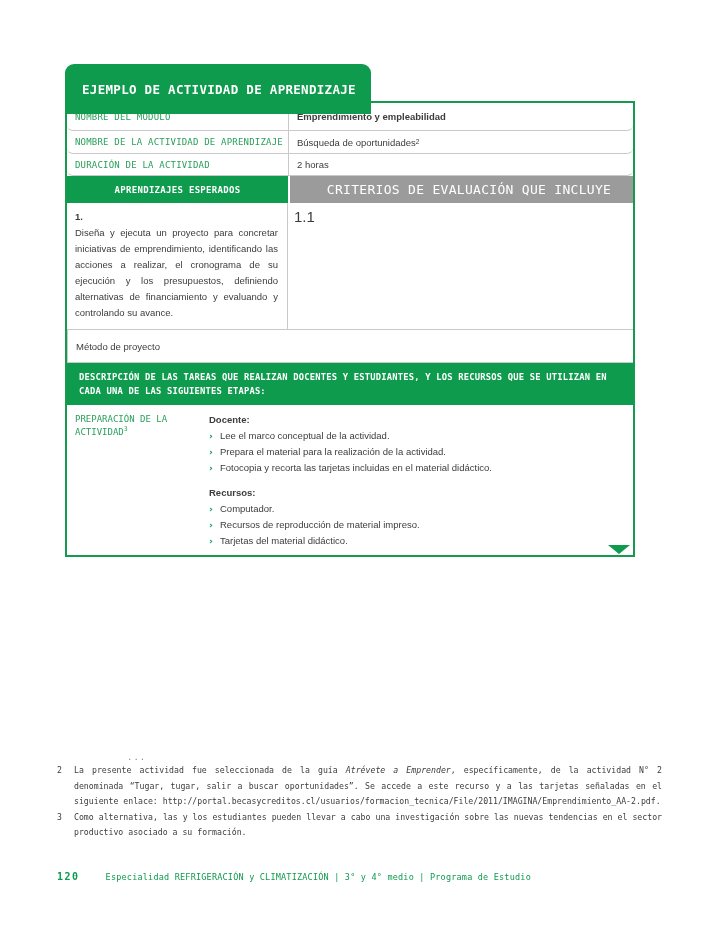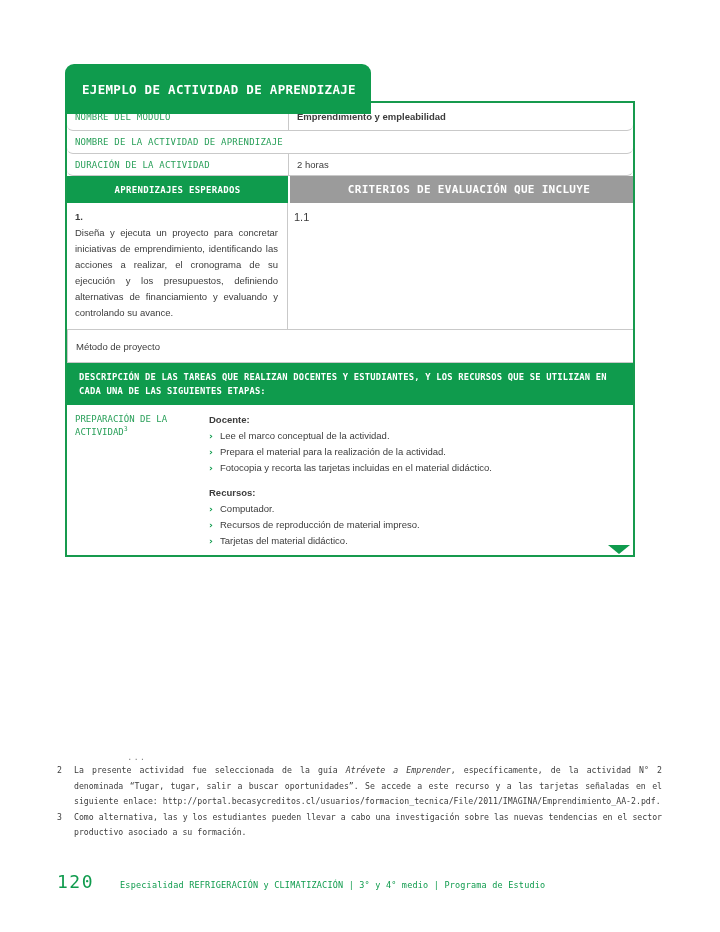--- a/index.html
+++ b/index.html
@@ -29,29 +29,29 @@
        color:var(--label-green);font-size:9px;letter-spacing:0.2px;}
   .val{flex:1;border-left:1px solid var(--line);display:flex;align-items:center;
        padding-left:8px;font-family:"Liberation Sans",sans-serif;font-size:9.5px;color:var(--text);}
   .val.bold{font-weight:bold;}
   sup{font-size:6.5px;line-height:0;}
 
   .hdr{display:flex;height:27px;}
   .hl{width:221px;background:var(--green);color:#ffffff;display:flex;align-items:center;
       justify-content:center;font-size:9px;font-weight:bold;letter-spacing:0.3px;}
   .hr{flex:1;margin-left:2px;background:var(--gray-header);color:#ffffff;display:flex;
-      align-items:center;justify-content:center;font-size:11px;font-weight:bold;letter-spacing:0.3px;padding-left:15px;}
+      align-items:center;justify-content:center;font-size:13px;font-weight:normal;letter-spacing:0.3px;padding-left:15px;}
 
   .crow{display:flex;border-bottom:1px solid var(--line);}
   .cl{width:221px;box-sizing:border-box;border-right:1px solid var(--line);
       padding:6px 9px 8px 8px;font-family:"Liberation Sans",sans-serif;font-size:9.5px;
       line-height:16px;text-align:justify;}
   .cl .num{display:block;font-weight:bold;text-align:left;}
   .cr{flex:1;box-sizing:border-box;padding:6px 10px 8px 6px;display:flex;
-      font-family:"Liberation Sans",sans-serif;font-size:11px;line-height:16px;}
+      font-family:"Liberation Sans",sans-serif;font-size:15px;line-height:16px;}
   .cr .num{width:18px;flex:none;}
   .cr .ctext{flex:1;text-align:justify;}
 
   .mrow{display:flex;height:32px;border-bottom:1px solid var(--line);align-items:stretch;}
 
   .band{background:var(--green);color:#ffffff;box-sizing:border-box;
         padding:7px 8px 7px 12px;font-size:8.8px;font-weight:bold;line-height:14px;letter-spacing:0.2px;}
 
   .prow{display:flex;min-height:145px;}
   .pl{width:118px;flex:none;box-sizing:border-box;padding:8px 4px 0 8px;
@@ -72,41 +72,45 @@
   .fnotes{position:absolute;left:57px;top:751px;width:605px;font-size:8.2px;line-height:15.5px;}
   .fn-ellipsis{margin-left:70px;color:#8a8a8a;letter-spacing:1px;line-height:12px;font-size:9px;}
   .fn{display:flex;}
   .fnum{width:17px;flex:none;}
   .ftext{flex:1;text-align:justify;}
   .ftext i{font-style:italic;}
   .url{word-break:break-all;}
 
   
   .footer{position:absolute;left:57px;top:871px;display:flex;align-items:baseline;}
-  .pageno{color:var(--green);font-weight:normal;font-size:18px;letter-spacing:1.5px;text-align:right;}
+  .pageno{color:var(--green);font-weight:bold;font-size:10px;letter-spacing:1.5px;text-align:right;}
   .ftr-text{margin-left:26px;color:var(--green);font-size:8.5px;letter-spacing:0.2px;}
 </style>
 </head>
 <body>
 
 <div class="page">
 
   <div class="tab">
     <span>EJEMPLO DE ACTIVIDAD DE APRENDIZAJE</span>
   </div>
 
   <div class="table">
 
     <div class="irow r1">
       <div class="lab">NOMBRE DEL MÓDULO</div>
       <div class="val bold">Emprendimiento y empleabilidad</div>
     </div>
 
     <div class="irow r2">
       <div class="lab">NOMBRE DE LA ACTIVIDAD DE APRENDIZAJE</div>
+      <div class="val">
+          <span>Búsqueda de oportunidades</span>
+          <sup>2</sup>
+        </div>
     </div>
 
     <div class="irow r3">
       <div class="lab">DURACIÓN DE LA ACTIVIDAD</div>
       <div class="val">2 horas</div>
     </div>
 
     <div class="hdr">
       <div class="hl">APRENDIZAJES ESPERADOS</div>
       <div class="hr">CRITERIOS DE EVALUACIÓN QUE INCLUYE</div>

